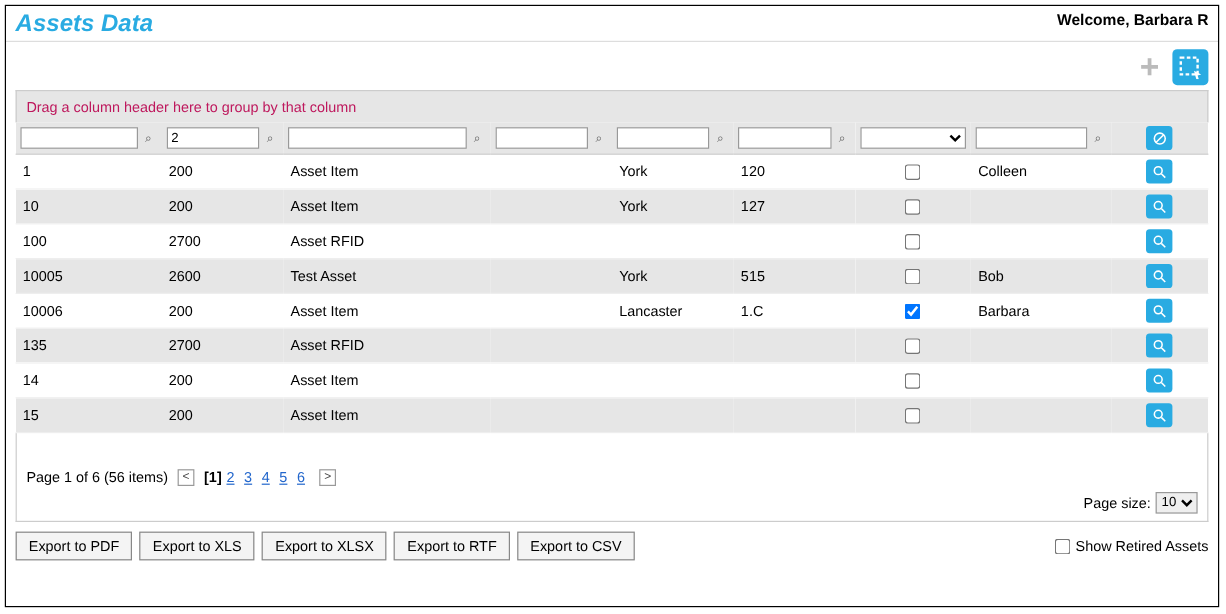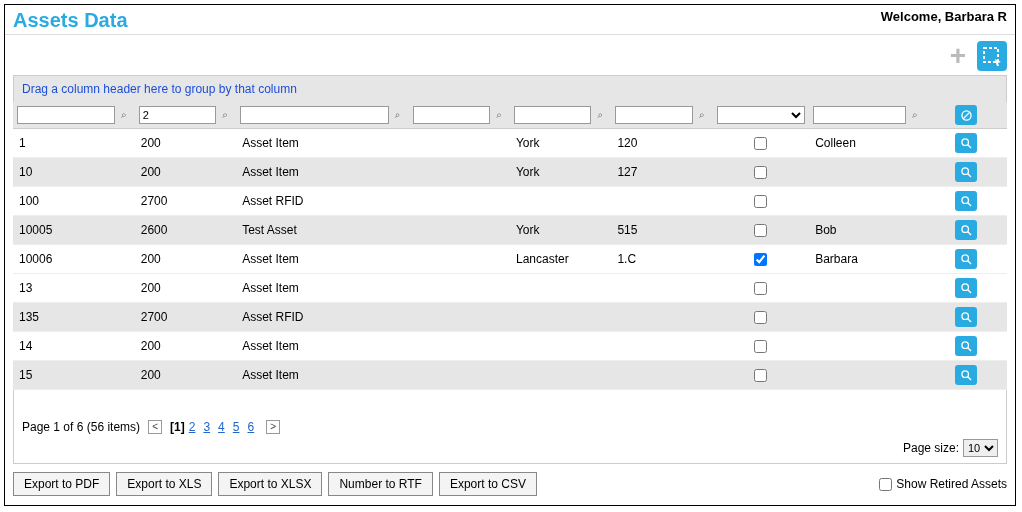--- a/index.html
+++ b/index.html
@@ -20,20 +20,21 @@
     display: flex;
     justify-content: space-between;
     align-items: flex-start;
     padding: 4px 8px 2px 8px;
     border-bottom: 1px solid #ddd;
   }
   .page-title {
     color: #29abe2;
     font-size: 20px;
     font-weight: bold;
+    font-style: italic;
   }
   .welcome {
     text-align: right;
     font-weight: bold;
     font-size: 13px;
     line-height: 1.25;
   }
   .toolbar-icons {
     display: flex;
     justify-content: flex-end;
@@ -56,21 +57,21 @@
   .tb-select {
     background: #29abe2;
     border-radius: 4px;
     color: #fff;
   }
   .grid-wrap {
     margin: 0 8px;
   }
   .group-bar {
     background: #e6e6e6;
-    color: #1d4ed8;
+    color: #be185d;
     padding: 6px 8px;
     font-size: 12px;
     border: 1px solid #ccc;
     border-bottom: none;
   }
   table.grid {
     border-collapse: collapse;
     width: 100%;
     table-layout: fixed;
   }
@@ -380,40 +381,20 @@
             <td>Barbara</td>
             <td class="center">
               <div class="action-btn">
                 <svg viewBox="0 0 20 20">
                   <circle cx="8" cy="8" r="5" fill="none" stroke="#fff" stroke-width="2"></circle>
                   <line x1="12" y1="12" x2="17" y2="17" stroke="#fff" stroke-width="2"></line>
                 </svg>
               </div>
             </td>
           </tr>
-          <tr class="norm">
-            <td>13</td>
-            <td>200</td>
-            <td>Asset Item</td>
-            <td></td>
-            <td></td>
-            <td></td>
-            <td class="center">
-              <input type="checkbox" class="cb" style="">
-            </td>
-            <td></td>
-            <td class="center">
-              <div class="action-btn">
-                <svg viewBox="0 0 20 20">
-                  <circle cx="8" cy="8" r="5" fill="none" stroke="#fff" stroke-width="2"></circle>
-                  <line x1="12" y1="12" x2="17" y2="17" stroke="#fff" stroke-width="2"></line>
-                </svg>
-              </div>
-            </td>
-          </tr>
           <tr class="alt">
             <td>135</td>
             <td>2700</td>
             <td>Asset RFID</td>
             <td></td>
             <td></td>
             <td></td>
             <td class="center">
               <input type="checkbox" class="cb" style="">
             </td>
@@ -482,21 +463,21 @@
         <select><option>10</option></select>
       </div>
     </div>
   </div>
 
   <div class="exports">
     <div class="exp-left">
       <button class="exp-btn">Export to PDF</button>
       <button class="exp-btn">Export to XLS</button>
       <button class="exp-btn">Export to XLSX</button>
-      <button class="exp-btn">Number to RTF</button>
+      <button class="exp-btn">Export to RTF</button>
       <button class="exp-btn">Export to CSV</button>
     </div>
     <label class="show-retired">
       <input type="checkbox" style="">
       <span>Show Retired Assets</span>
     </label>
   </div>
 </div>
 
 </body></html>

